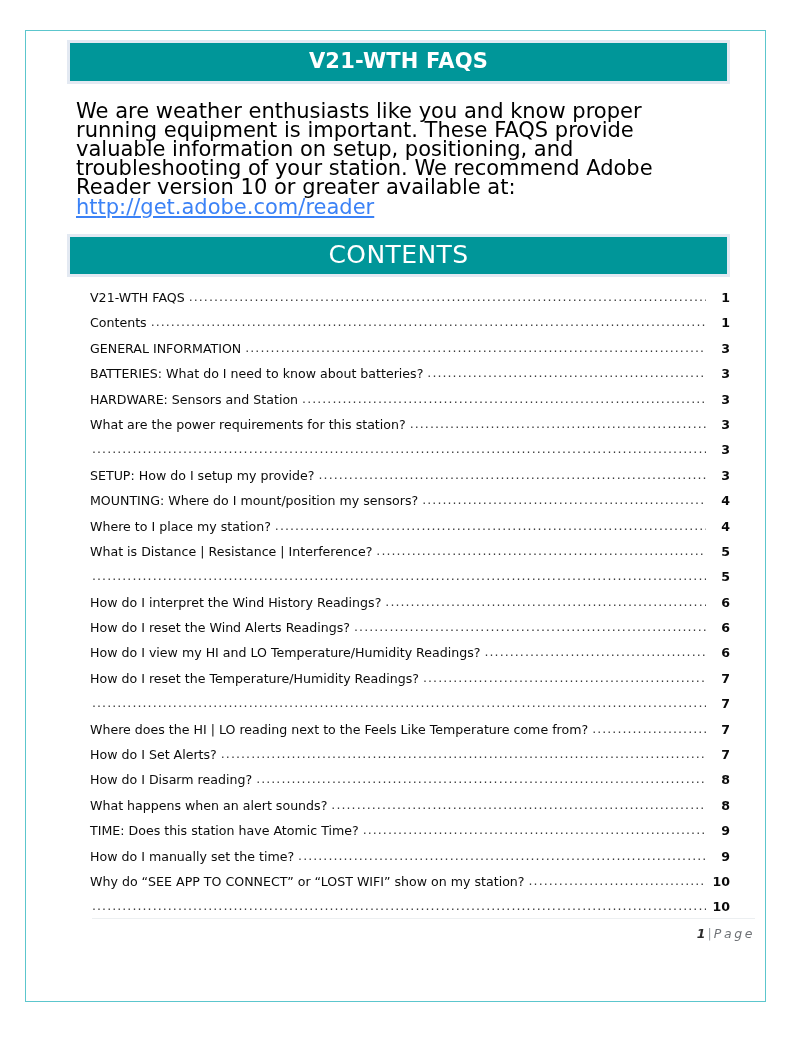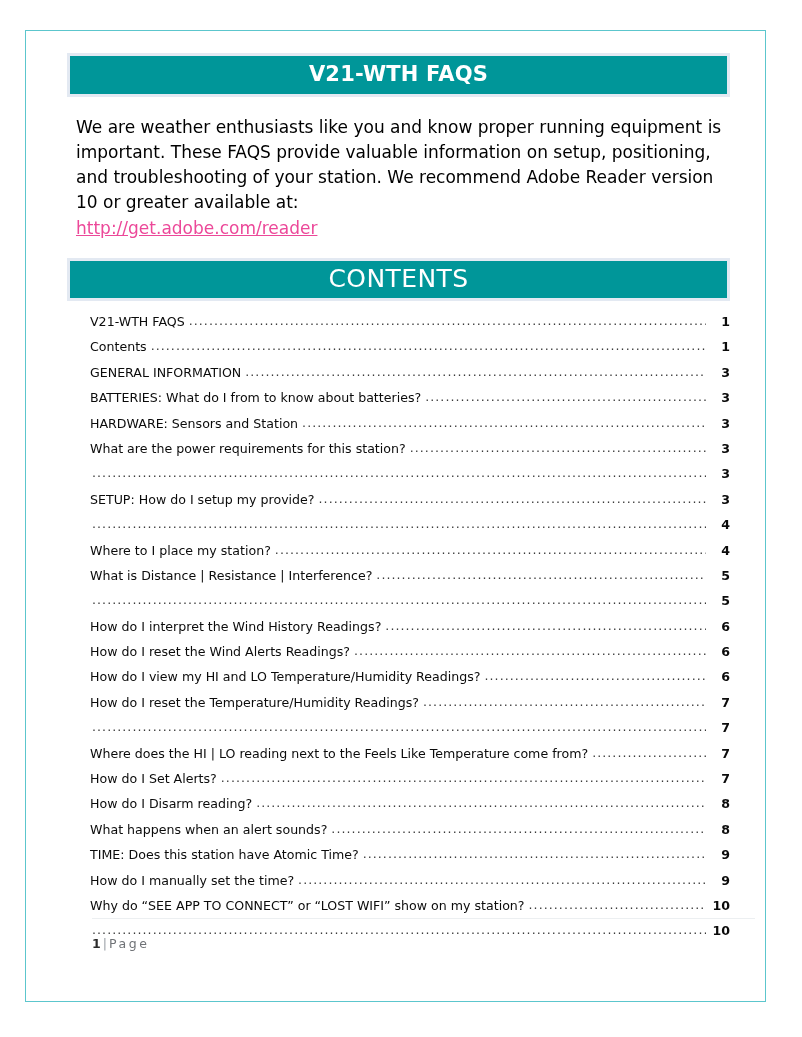--- a/index.html
+++ b/index.html
@@ -21,21 +21,21 @@
     width: 741px;
     height: 972px;
     border: 1px solid #5cc6cd;
     box-sizing: border-box;
     background: #ffffff;
   }
 
   #content {
     position: absolute;
     left: 41px;   
-    top: 22px;
+    top: 9px;
     width: 663px; 
   }
 
   
   .banner {
     background: #e3e9f2;
     padding: 3px;
     box-sizing: border-box;
   }
   .banner-inner {
@@ -56,27 +56,27 @@
   .banner-contents .banner-inner {
     font-size: 25px;
     font-weight: normal;
     letter-spacing: 0.4px;
     padding: 3px 0 5px 0;
   }
 
   
   .intro {
     margin: 18px 0 0 9px;
-    font-size: 17px;
-    line-height: 25px;
+    font-size: 21px;
+    line-height: 19px;
     color: #000000;
     width: 648px;
   }
   .intro-link {
-    color: #ec4899;
+    color: #3b82f6;
     text-decoration: underline;
     display: inline-block;
     margin-top: 1px;
   }
 
   
   #toc {
     margin-top: 13px;
     padding-left: 23px;
   }
@@ -123,23 +123,25 @@
     position: absolute;
     left: 66px;
     top: 887px;
     width: 663px;
   }
   .footer-rule {
     border-top: 1px solid #eceff1;
     width: 100%;
   }
   .footer-text {
+    text-align: right;
     font-size: 12.5px;
     color: #6f7276;
-    margin-top: 17px;
+    margin-top: 7px;
+    font-style: italic;
   }
   .footer-num {
     color: #2b2b2b;
     font-weight: bold;
   }
   .footer-sep {
     color: #9aa0a6;
     margin: 0 2px;
   }
   .footer-word {
@@ -176,21 +178,21 @@
           <span class="toc-label">Contents</span>
           <span class="toc-dots"></span>
           <span class="toc-page">1</span>
         </div>
         <div class="toc-row">
           <span class="toc-label">GENERAL INFORMATION</span>
           <span class="toc-dots"></span>
           <span class="toc-page">3</span>
         </div>
         <div class="toc-row">
-          <span class="toc-label">BATTERIES: What do I from to know about batteries?</span>
+          <span class="toc-label">BATTERIES: What do I need to know about batteries?</span>
           <span class="toc-dots"></span>
           <span class="toc-page">3</span>
         </div>
         <div class="toc-row">
           <span class="toc-label">HARDWARE: Sensors and Station</span>
           <span class="toc-dots"></span>
           <span class="toc-page">3</span>
         </div>
         <div class="toc-row">
           <span class="toc-label">What are the power requirements for this station?</span>
@@ -200,20 +202,21 @@
         <div class="toc-row">
           <span class="toc-dots"></span>
           <span class="toc-page">3</span>
         </div>
         <div class="toc-row">
           <span class="toc-label">SETUP: How do I setup my provide?</span>
           <span class="toc-dots"></span>
           <span class="toc-page">3</span>
         </div>
         <div class="toc-row">
+          <span class="toc-label">MOUNTING: Where do I mount/position my sensors?</span>
           <span class="toc-dots"></span>
           <span class="toc-page">4</span>
         </div>
         <div class="toc-row">
           <span class="toc-label">Where to I place my station?</span>
           <span class="toc-dots"></span>
           <span class="toc-page">4</span>
         </div>
         <div class="toc-row">
           <span class="toc-label">What is Distance | Resistance | Interference?</span>

